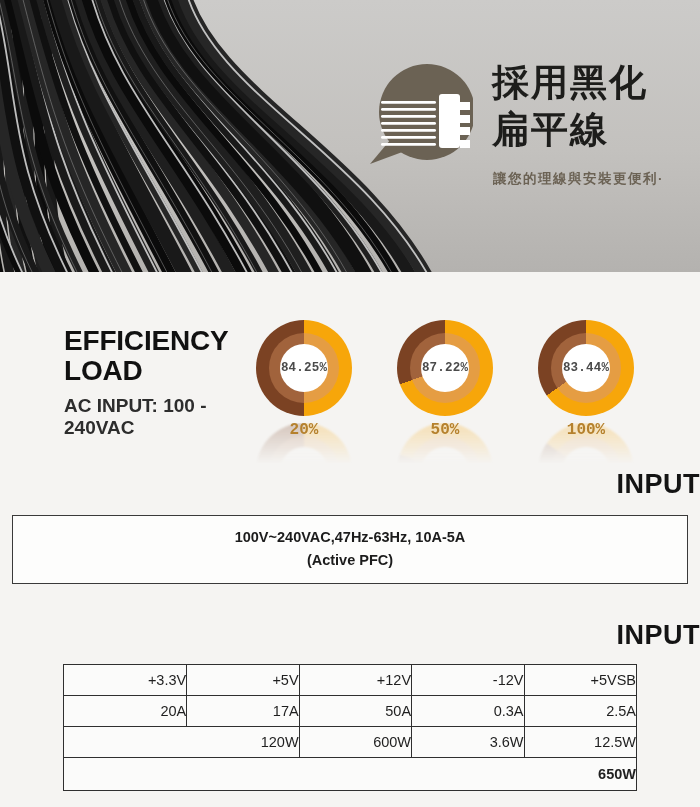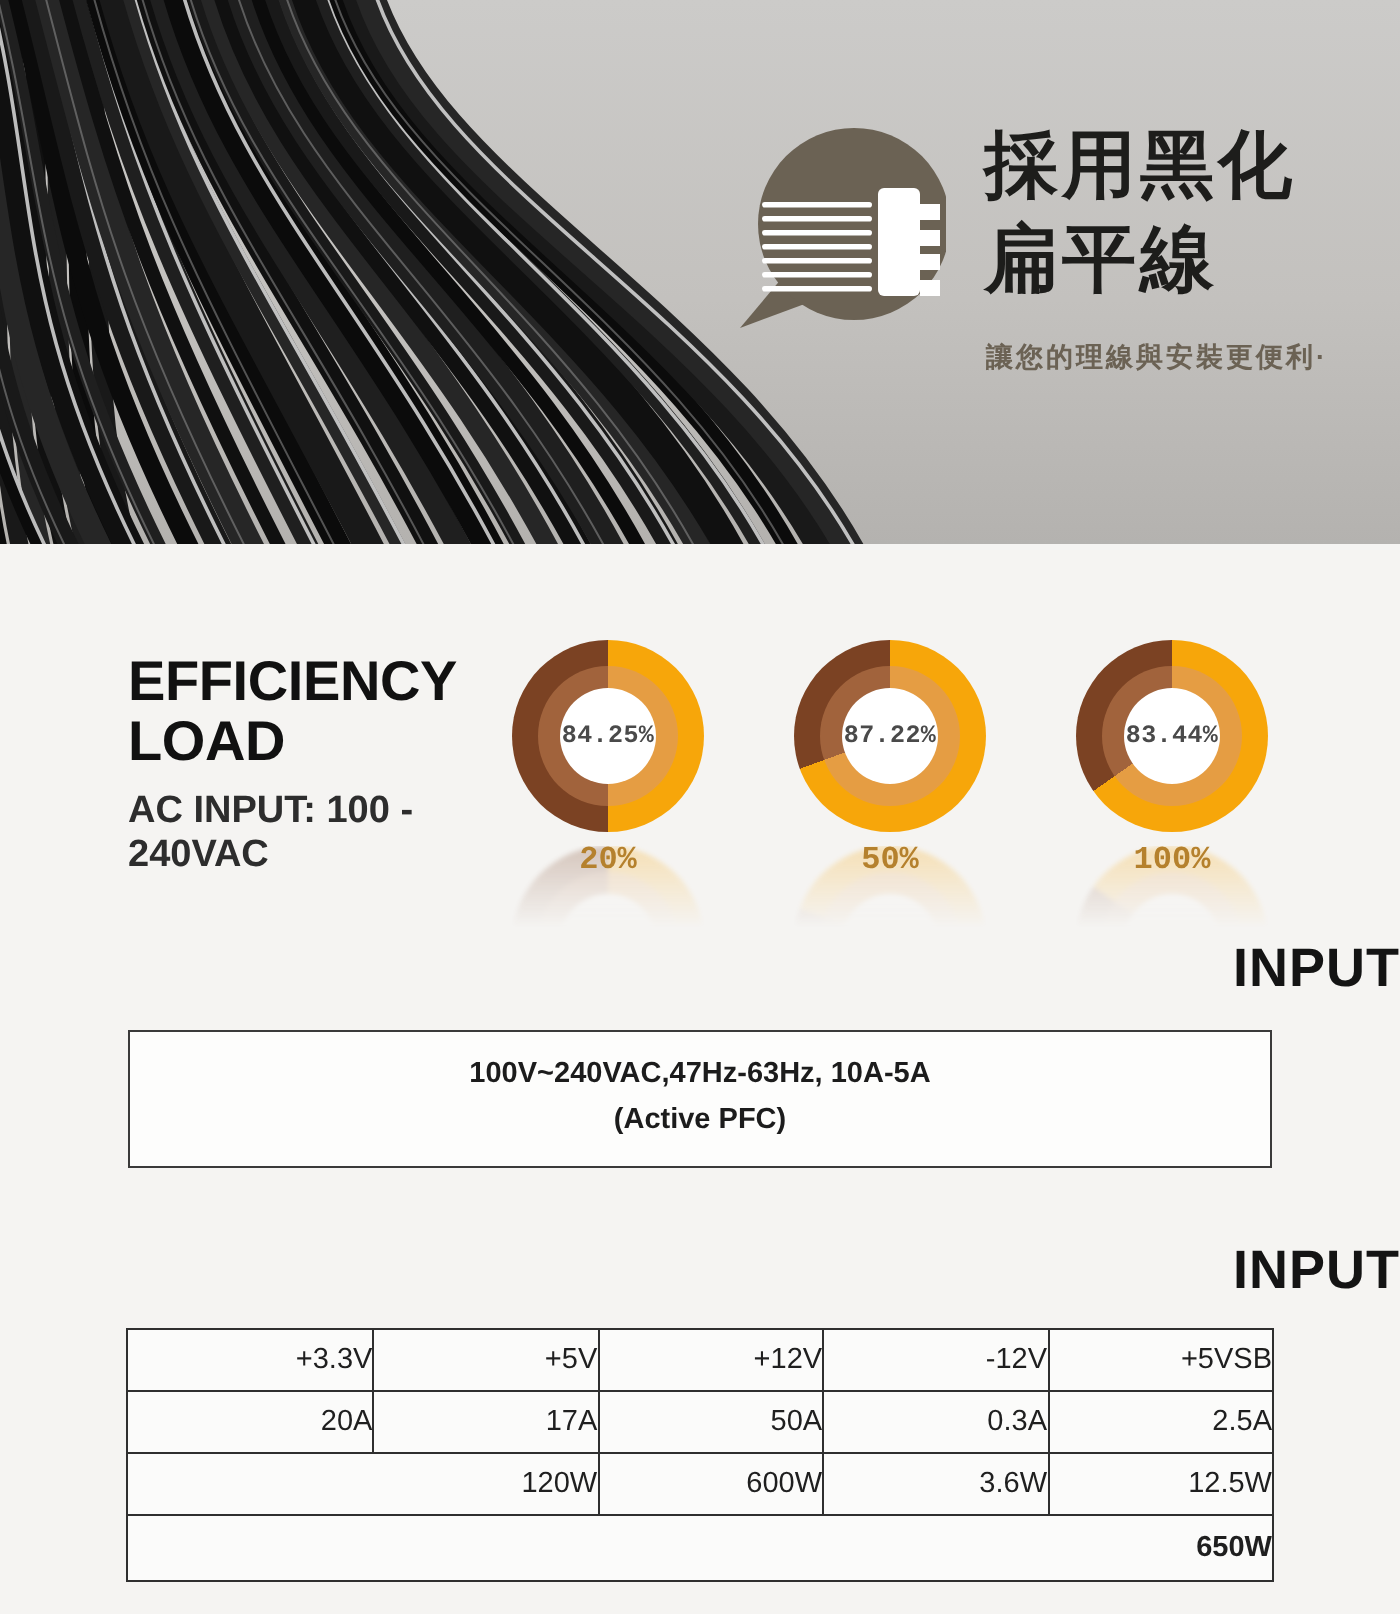--- a/index.html
+++ b/index.html
@@ -32,21 +32,21 @@
   .load-label { position:relative; z-index:2; margin-top:5px; font-size:16px; font-weight:700; color:#b5812d; }
   .reflection { position:absolute; top:103px; left:0; width:96px; height:50px; opacity:.26;
                 filter:blur(1.2px); overflow:hidden; pointer-events:none;
                 -webkit-mask-image:linear-gradient(180deg,#000 0,transparent 82%);
                 mask-image:linear-gradient(180deg,#000 0,transparent 82%); }
   .reflection .donut { transform:scaleY(-1); position:absolute; top:0; left:0; }
 
   
   .section-heading { margin-top:30px; text-align:right; font-size:27px; font-weight:800;
                      color:#141414; letter-spacing:.5px;padding-left:14px; }
-  .input-box { width:572px; margin:15px auto 0; border:1.5px solid #3a3a3a; background:#fdfdfc;
+  .input-box { width:676px; margin:15px auto 0; border:1.5px solid #3a3a3a; background:#fdfdfc;
                text-align:center; padding:10px 0 11px; font-weight:700; font-size:14.5px;
                color:#1c1c1c; line-height:1.6; }
   .output-heading { margin-top:36px; }
   table.output { width:574px; margin:13px auto 0; border-collapse:collapse; background:#fbfbfa; }
   table.output td { border:1.5px solid #2f2f2f; height:31px; text-align:right;
                     font-size:14.5px; color:#1f1f1f; font-weight:400; }
   table.output col.c1 { width:21.5%; } table.output col.cn { width:19.625%; }
   table.output tr.total-row td { font-weight:700; height:33px; }
 </style>
 </head>

